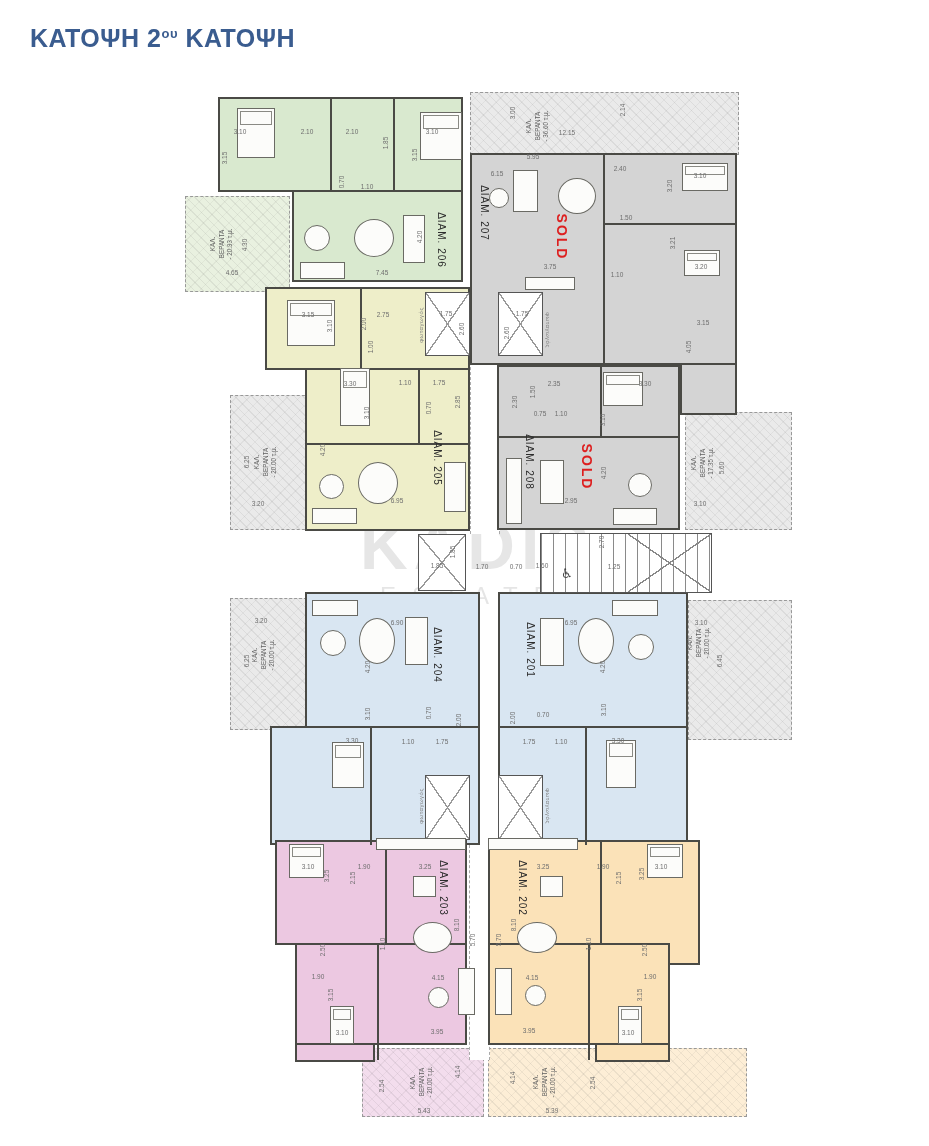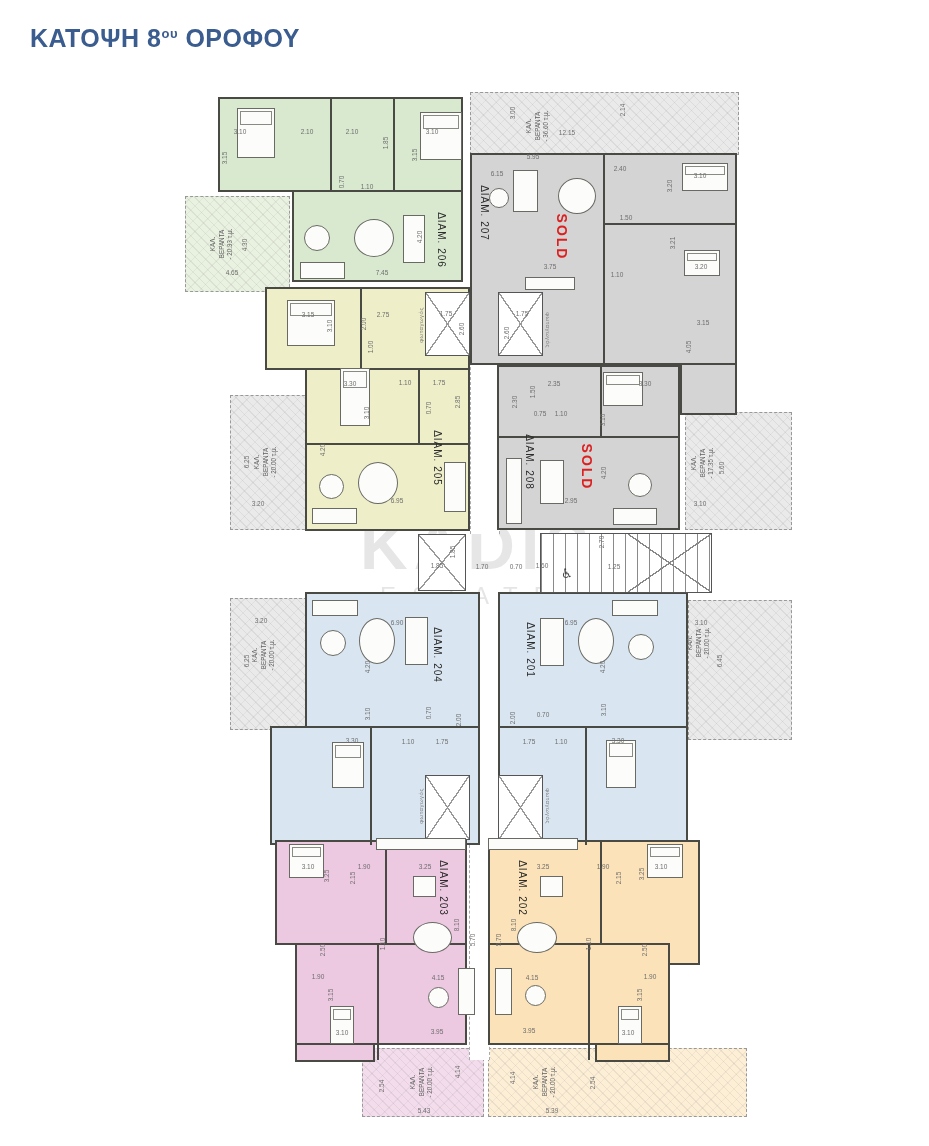--- a/index.html
+++ b/index.html
@@ -34,21 +34,21 @@
   .a{font-size:10px;color:#2d2d2d;letter-spacing:1px;white-space:nowrap;font-weight:500;}
   .s{font-size:14px;color:#dd1f1f;font-weight:bold;letter-spacing:2px;white-space:nowrap;}
   .b{font-size:6.3px;color:#5f5f5f;white-space:pre-line;text-align:center;line-height:1.35;}
   .f{font-size:6px;color:#7f7f7f;white-space:nowrap;letter-spacing:.5px;}
 </style>
 </head>
 <body>
 
 <div id="canvas">
 
-  <h1 id="page-title"><span>ΚΑΤΟΨΗ 8</span><sup>ου</sup><span> ΟΡΟΦΟΥ</span></h1>
+  <h1 id="page-title"><span>ΚΑΤΟΨΗ 2</span><sup>ου</sup><span> ΚΑΤΟΨΗ</span></h1>
 
   <div class="wm wm1">KADIS</div>
   <div class="wm wm2">ESTATES</div>
 
   <div class="bal" style="left:185px;top:196px;width:103px;height:94px;background-color:#e9f1e0;"></div>
   <div class="bal" style="left:470px;top:92px;width:267px;height:61px;background-color:#eaeaea;"></div>
   <div class="bal" style="left:230px;top:395px;width:78px;height:133px;background-color:#eaeaea;"></div>
   <div class="bal" style="left:685px;top:412px;width:105px;height:116px;background-color:#eaeaea;"></div>
   <div class="bal" style="left:230px;top:598px;width:75px;height:130px;background-color:#eaeaea;"></div>
   <div class="bal" style="left:688px;top:600px;width:102px;height:138px;background-color:#eaeaea;"></div>

